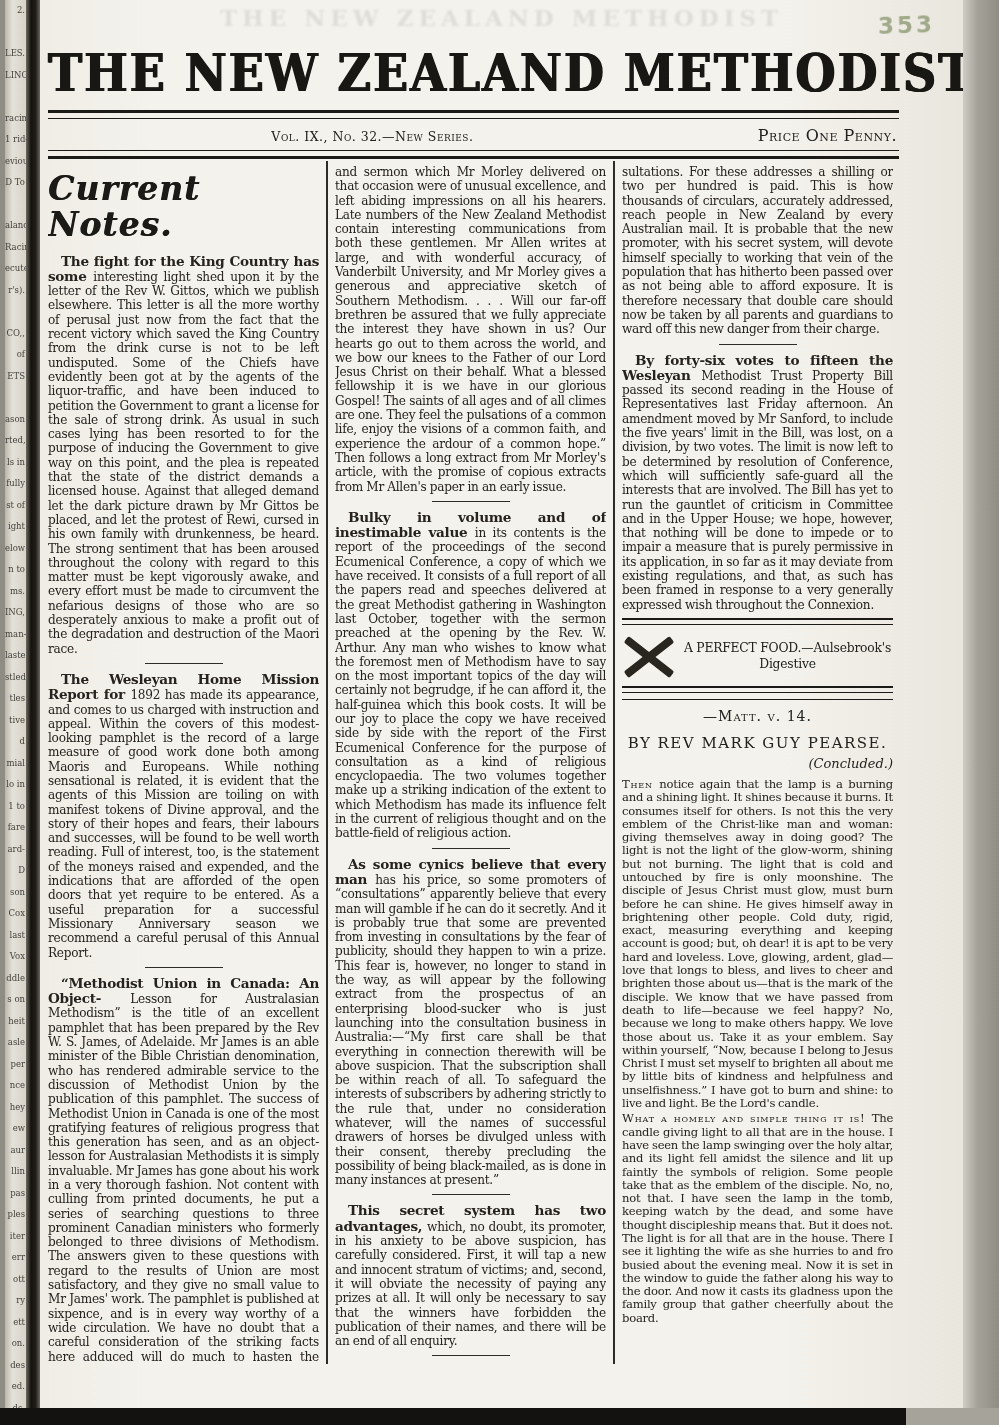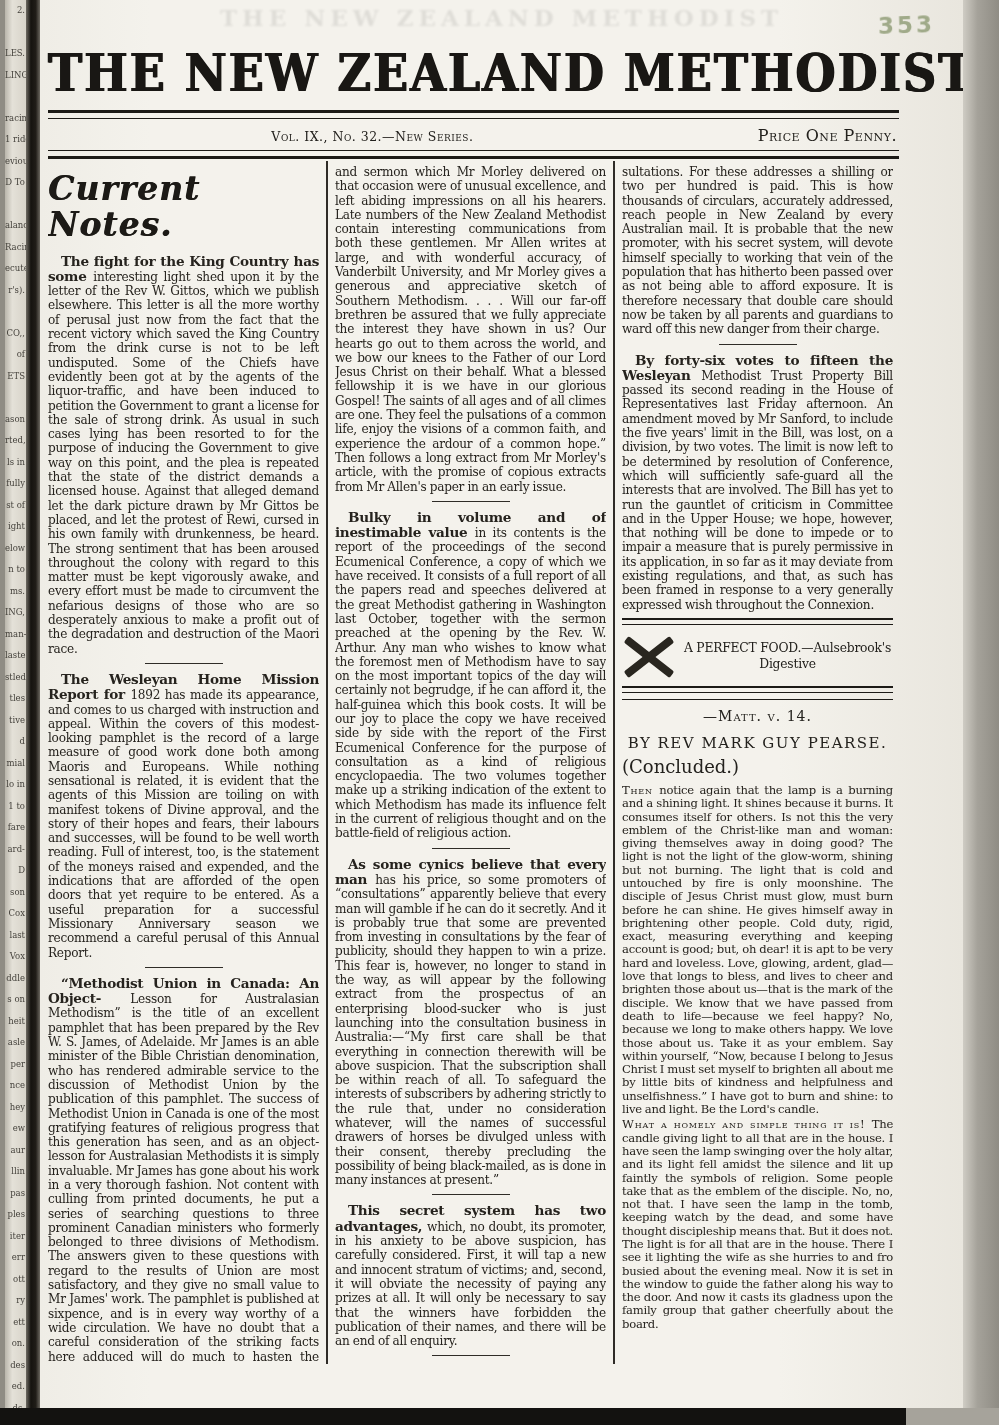--- a/index.html
+++ b/index.html
@@ -97,21 +97,21 @@
   .ad-x{position:relative;width:52px;height:44px;flex:none;margin-right:8px;}
   .ad-x .bar{position:absolute;left:-2px;top:19px;width:58px;height:8px;background:#29261f;border-radius:2px;}
   .ad-x .bar.b1{transform:rotate(38deg);}
   .ad-x .bar.b2{transform:rotate(-38deg);}
   .ad-text{font-size:12.3px;line-height:16px;text-align:center;letter-spacing:-0.2px;}
   
   .pulpit-rule{border-top:1.5px solid #1c1a16;margin:2px 0 8px 0;}
   .verse{text-align:center;font-size:13.2px;letter-spacing:0.6px;margin:0 0 2px 0;font-weight:bold;}
   .verse-ref{text-align:center;font-size:14px;font-variant:small-caps;letter-spacing:1px;margin:4px 0 10px 0;}
   .byline{text-align:center;font-size:15px;letter-spacing:1.5px;margin:0 0 4px 0;}
-  .concluded{text-align:left;font-size:18px;margin:0 0 7px 0;}
+  .concluded{text-align:right;font-size:13px;font-style:italic;margin:0 0 7px 0;}
   .pulpit-body p{font-size:11.6px;line-height:13.3px;word-spacing:-0.5px;}
 </style>
 </head>
 <body>
 
 <div class="adj-page">
   <span class="frag-list">
       <span>2.</span>
       <span>&nbsp;</span>
       <span>LES.</span>

